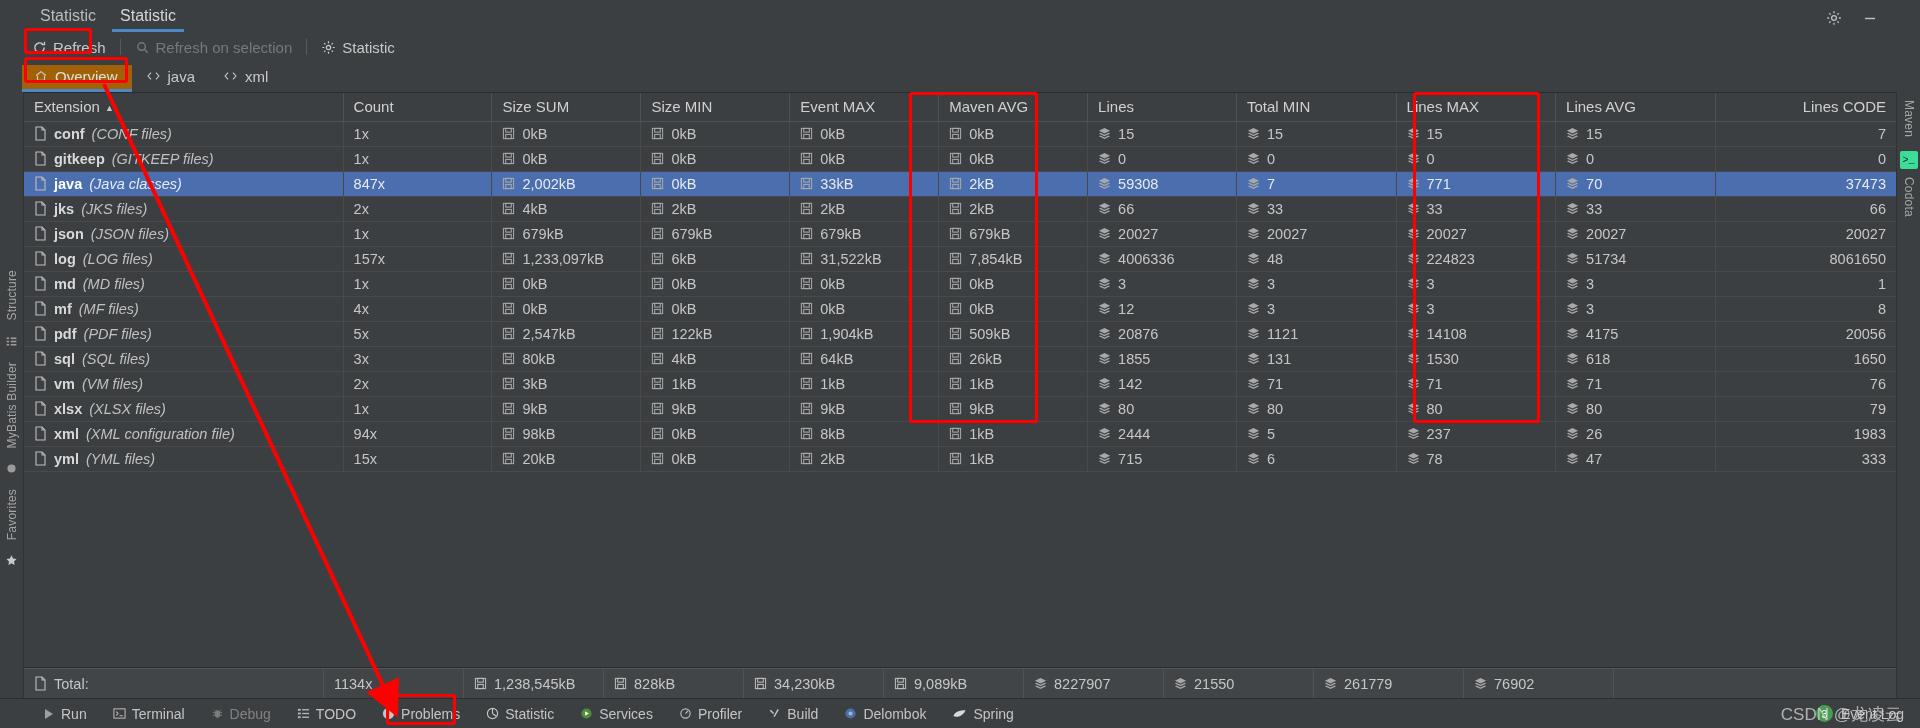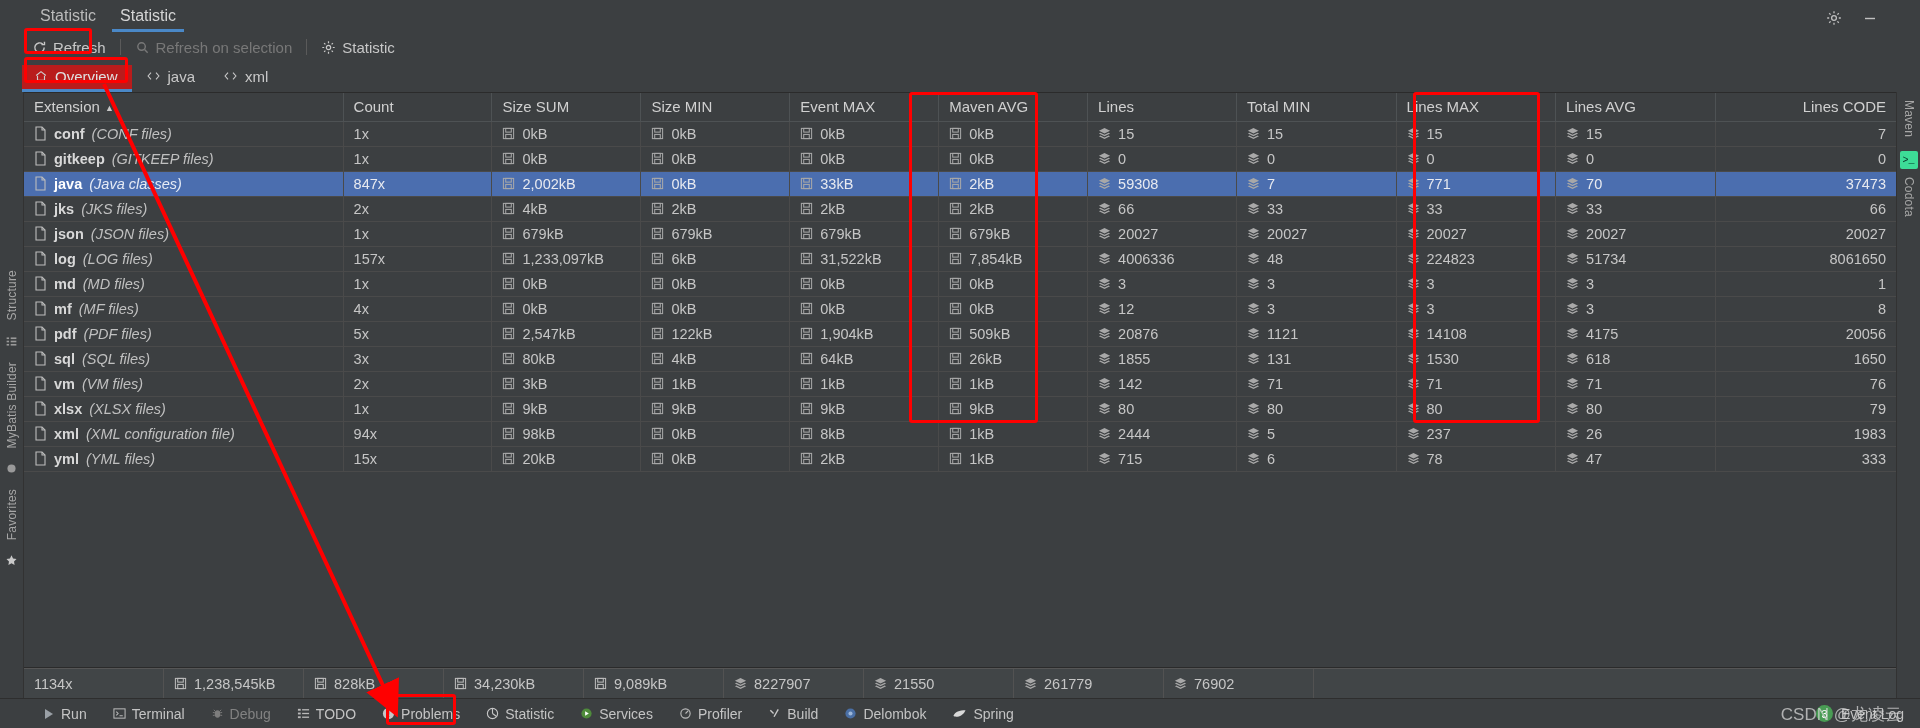--- a/index.html
+++ b/index.html
@@ -92,21 +92,21 @@
     gap: 2px;
     flex: 0 0 auto;
     position: relative;
   }
   .vtab {
     display: flex; align-items: center; gap: 7px;
     font-size: 15px; color: #c8c8c8;
     padding: 3px 14px 5px 12px;
     position: relative;
   }
-  .vtab.active { background: #b91c1c; color: #e0e0e0; }
+  .vtab.active { background: #a16207; color: #e0e0e0; }
   .vtab.active:after {
     content: "";
     position: absolute; left: 0; right: 0; bottom: -2px;
     height: 3px; background: #4a88c7;
   }
 
   
   .body-row { display: flex; flex: 1 1 auto; min-height: 0; }
 
   .left-rail, .right-rail {
@@ -1999,20 +1999,29 @@
                     <span>47</span>
                   </span>
                 </td>
                 <td class="num">333</td>
               </tr>
             </tbody>
         </table>
       </div>
 
       <div class="totalbar">
+        <div class="tcell" style="width:300px">
+          <span>
+            <svg class="gi" width="13" height="15" viewBox="0 0 13 15" fill="none" stroke="#bdbdbd" stroke-width="1.1">
+              <path d="M2 1h6l3 3v10H2z"></path>
+                <path d="M8 1v3h3"></path>
+            </svg>
+          </span>
+          <span>Total:</span>
+        </div>
         <div class="tcell" style="width:140px">1134x</div>
         <div class="tcell" style="width:140px">
           <span>
               <svg class="gi" width="13" height="13" viewBox="0 0 14 14" fill="none" stroke="#bdbdbd" stroke-width="1.1">
                 <rect x="1.5" y="1.5" width="11" height="11"></rect>
                 <rect x="4" y="1.5" width="6" height="4"></rect>
                 <rect x="4" y="8" width="6" height="4.5"></rect>
               </svg>
             </span>
           <span>1,238,545kB</span>

